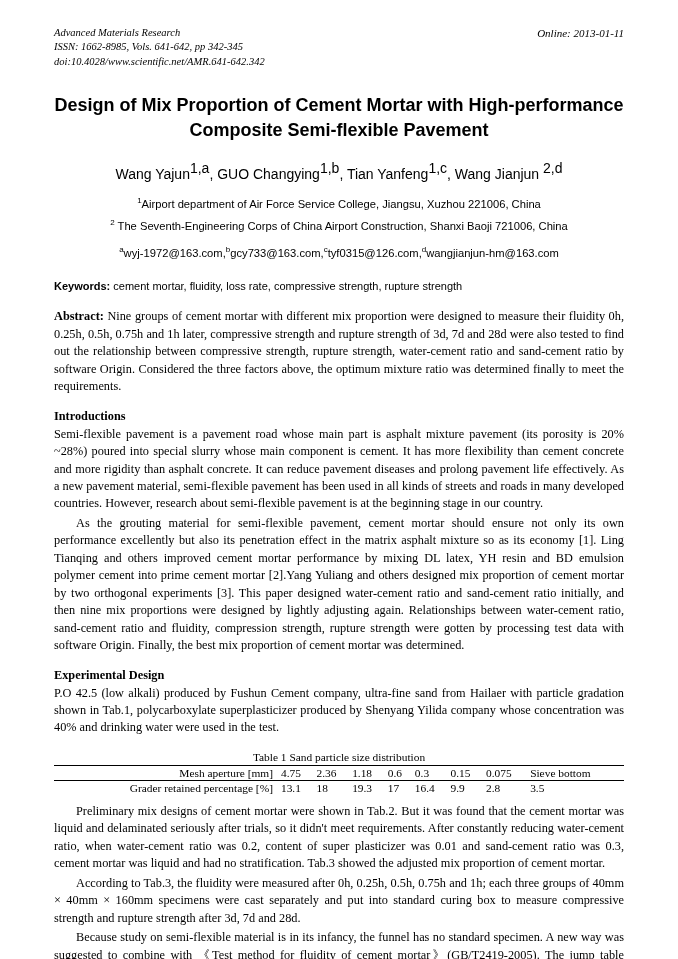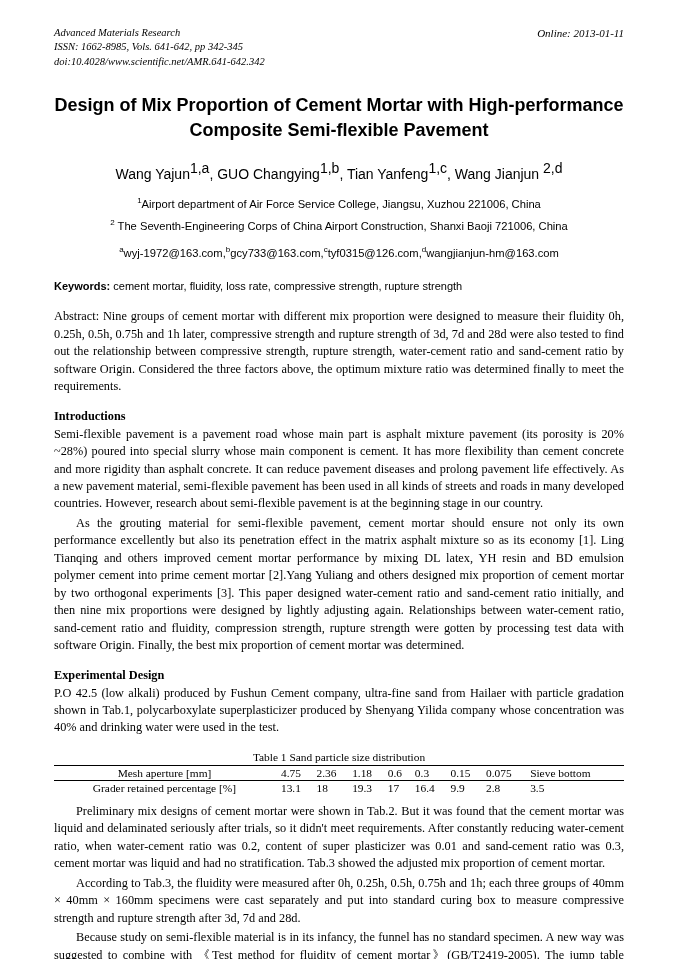--- a/index.html
+++ b/index.html
@@ -76,21 +76,21 @@
     color: #000;
   }
   .keywords b { font-weight: bold; }
   .abstract {
     font-size: 12.3px;
     margin-top: 16px;
     text-align: justify;
     line-height: 1.42;
     color: #000;
   }
-  .abstract b { font-weight: normal; }
+  .abstract b { font-weight: bold; }
   .section-head {
     font-size: 12.3px;
     font-weight: bold;
     margin-top: 13px;
     color: #000;
   }
   p.body {
     font-size: 12.3px;
     text-align: justify;
     line-height: 1.42;
@@ -110,21 +110,21 @@
     width: 100%;
     font-size: 11.4px;
     color: #000;
   }
   table.data td {
     padding: 1px 2px;
     text-align: left;
     white-space: nowrap;
   }
   table.data td.rowhead {
-    text-align: center;
+    text-align: right;
     padding-right: 6px;
   }
   table.data tr.top td { border-top: 1.2px solid #000; border-bottom: 0.8px solid #000; }
   table.data tr.last td { border-bottom: 1.2px solid #000; }
   .spacer6 { height: 6px; }
 </style>
 </head>
 <body>
 
 <div class="page">

